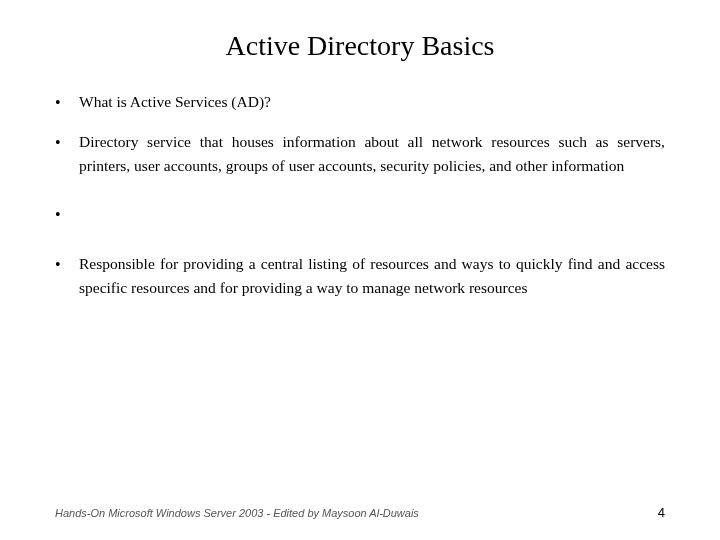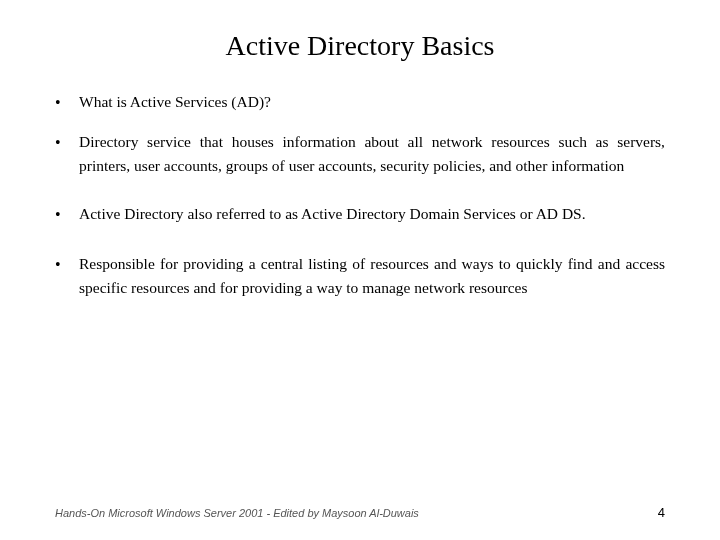--- a/index.html
+++ b/index.html
@@ -113,32 +113,31 @@
         <span class="bullet-dot">•</span>
         <span class="bullet-text">Directory  service  that  houses  information  about  all network  resources  such  as  servers,  printers,  user accounts, groups of user accounts, security policies, and other information</span>
       </div>
     </div>
 
     <div class="spacer"></div>
 
     <div class="bullet-section">
       <div class="bullet-item">
         <span class="bullet-dot">•</span>
-        <span class="bullet-text">Active  Directory  also  referred  to  as  Active  Directory Domain Services or AD DS.</span>
       </div>
     </div>
 
     <div class="spacer"></div>
 
     <div class="bullet-section">
       <div class="bullet-item">
         <span class="bullet-dot">•</span>
         <span class="bullet-text">Responsible  for  providing  a  central  listing  of  resources and  ways  to  quickly  find  and  access  specific  resources and for providing a way to manage network resources</span>
       </div>
     </div>
 
   </div>
 
   <div class="footer">
-    <span class="footer-text">Hands-On Microsoft Windows Server 2001 - Edited by Maysoon Al-Duwais</span>
+    <span class="footer-text">Hands-On Microsoft Windows Server 2003 - Edited by Maysoon Al-Duwais</span>
     <span class="footer-page">4</span>
   </div>
 </div>
 
 </body></html>

